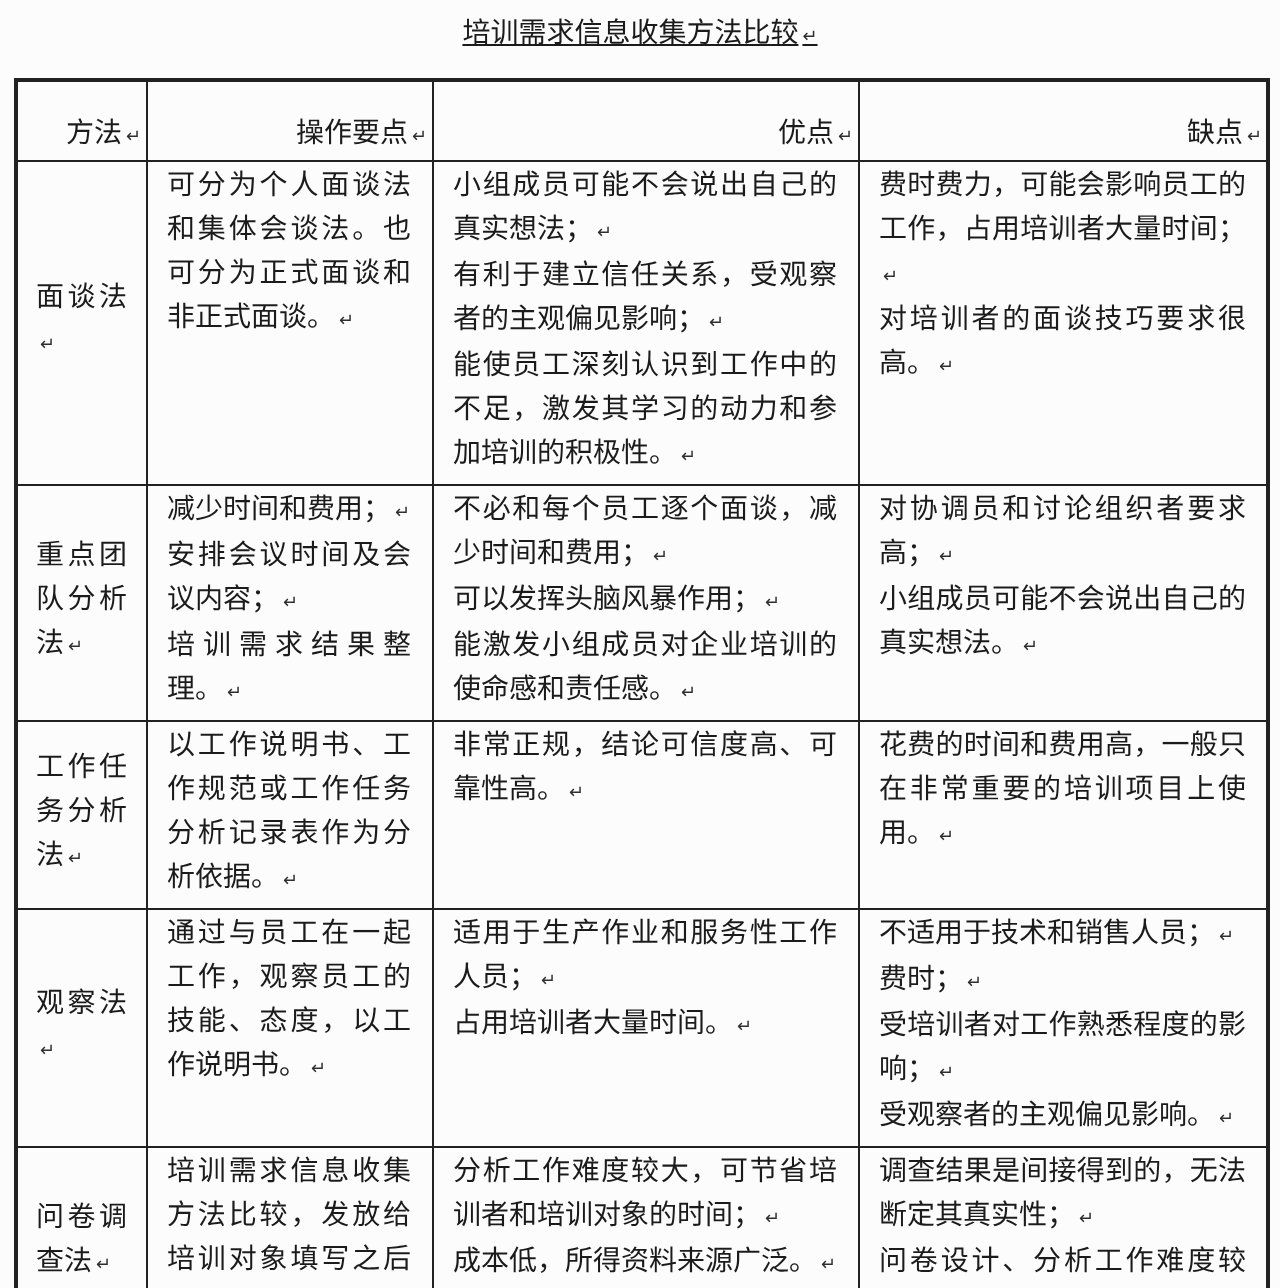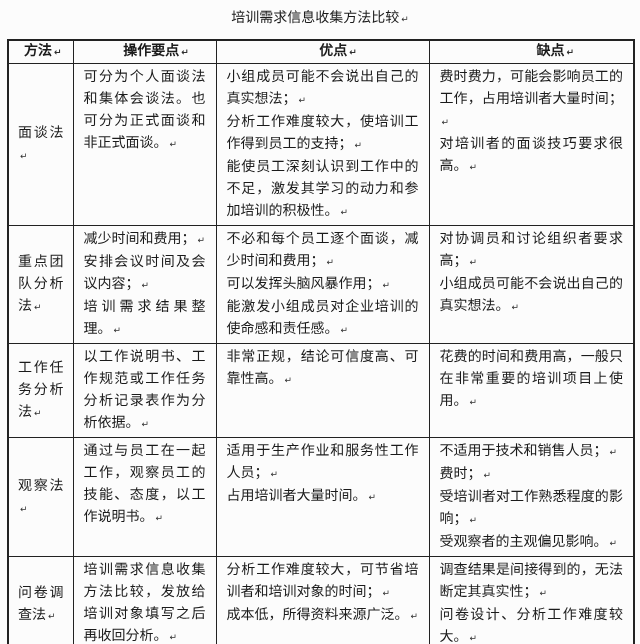--- a/index.html
+++ b/index.html
@@ -3,37 +3,37 @@
 <meta charset="utf-8">
 <style>
   html,body{margin:0;padding:0;}
   body{
     width:640px;height:644px;overflow:hidden;
     background:#fcfcfc;color:#1b1b1b;
     font-family:"Liberation Serif","DejaVu Serif",serif;
   }
   .title{
     margin-top:9px;text-align:center;
-    font-size:14px;line-height:18px;
+    font-size:14px;line-height:18px;text-decoration:underline;
   }
   table{
     border-collapse:collapse;table-layout:fixed;
     margin:11px 0 0 7px;width:626px;
     border:2px solid #222;
   }
   col.c1{width:65px}col.c2{width:143px}col.c3{width:213px}col.c4{width:205px}
   th,td{
     border:1px solid #222;
     font-size:14px;
     vertical-align:top;
     overflow:hidden;
   }
   thead th{
-    height:20px;line-height:17px;padding:1px 2px 1px 6px;
-    font-weight:bold;text-align:center;white-space:nowrap;
+    height:20px;line-height:17px;padding:18px 2px 1px 6px;
+    font-weight:normal;text-align:right;white-space:nowrap;
   }
   th.h-op{padding-left:25px}
   th.h-adv{padding-left:33px}
   th.h-dis{padding-left:50px}
   td{padding:2px 10px;line-height:22px;}
   td.c-method{
     vertical-align:middle;font-weight:normal;
     padding:2px 9px;
   }
   .para{text-align:justify;text-justify:inter-ideograph;}
@@ -72,21 +72,21 @@
   <tbody>
       <tr>
         <td class="c-method">
           <div class="para"><span>面谈法</span><span class="pmark">↵</span></div>
         </td>
         <td>
           <div class="para"><span>可分为个人面谈法和集体会谈法。也可分为正式面谈和非正式面谈。</span><span class="pmark">↵</span></div>
         </td>
         <td>
           <div class="para"><span>小组成员可能不会说出自己的真实想法；</span><span class="pmark">↵</span></div>
-          <div class="para"><span>分析工作难度较大，使培训工作得到员工的支持；</span><span class="pmark">↵</span></div>
+          <div class="para"><span>有利于建立信任关系，受观察者的主观偏见影响；</span><span class="pmark">↵</span></div>
           <div class="para"><span>能使员工深刻认识到工作中的不足，激发其学习的动力和参加培训的积极性。</span><span class="pmark">↵</span></div>
         </td>
         <td>
           <div class="para"><span>费时费力，可能会影响员工的工作，占用培训者大量时间；</span><span class="pmark">↵</span></div>
           <div class="para"><span>对培训者的面谈技巧要求很高。</span><span class="pmark">↵</span></div>
         </td>
       </tr>
       <tr>
         <td class="c-method">
           <div class="para"><span>重点团队分析法</span><span class="pmark">↵</span></div>

